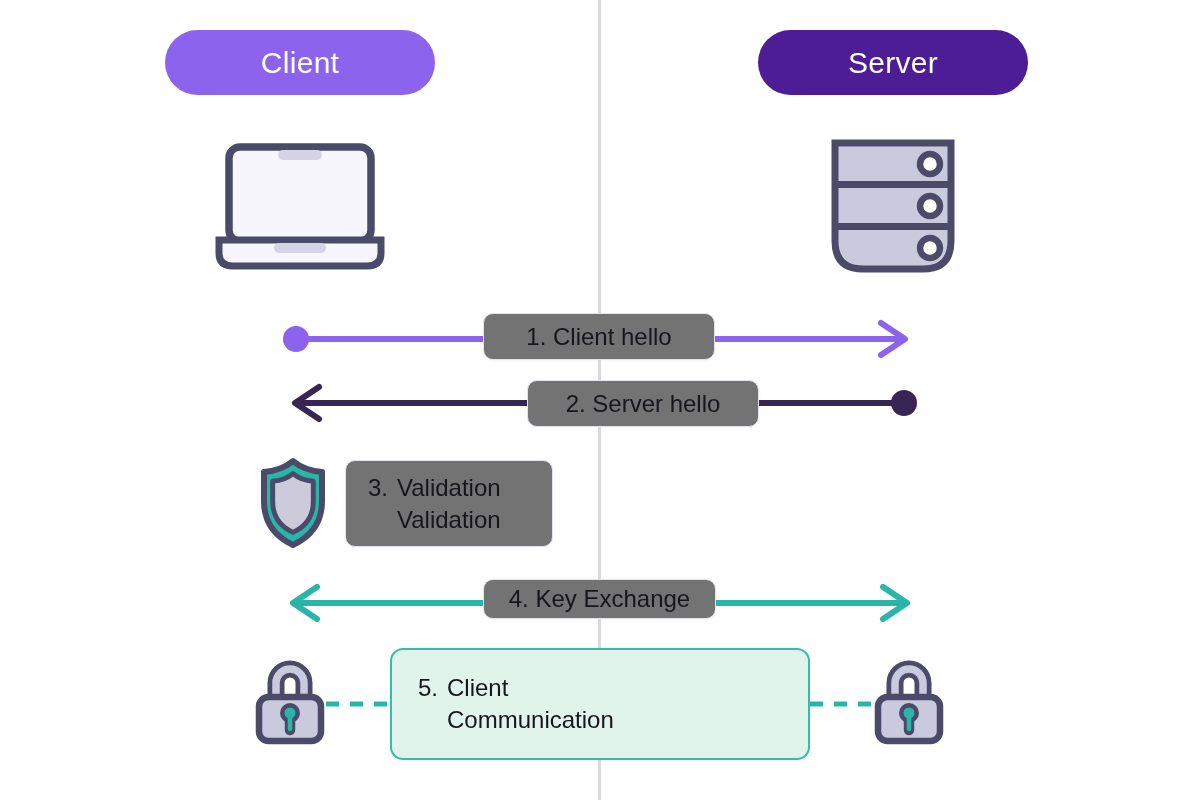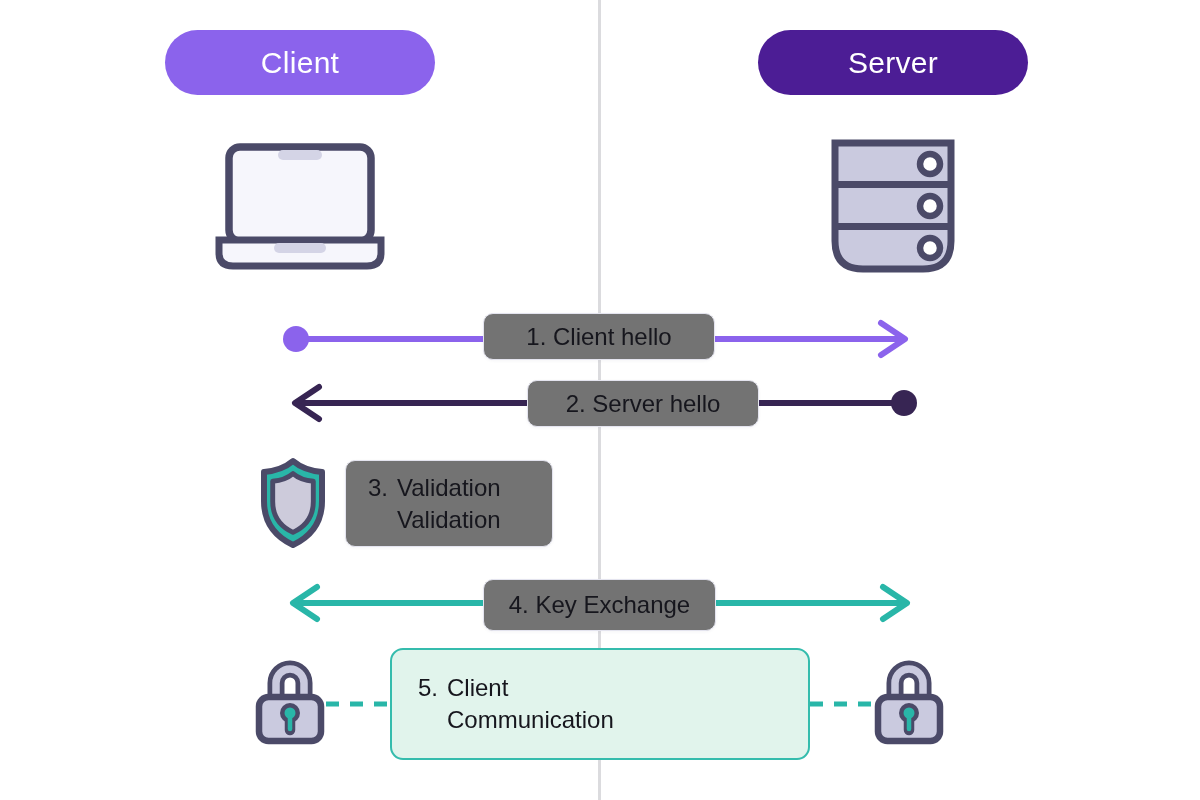--- a/index.html
+++ b/index.html
@@ -18,21 +18,21 @@
   .abs{position:absolute;}
   svg{display:block;overflow:visible;}
   .arrow{position:absolute;left:280px;width:640px;height:44px;z-index:1;}
   .step-label{
     position:absolute;background:#737373;border:1.5px solid #E4E4EF;border-radius:10px;
     font-size:24px;color:#16161D;display:flex;align-items:center;justify-content:center;
     z-index:2;box-shadow:0 1px 3px rgba(80,80,120,0.06);box-sizing:border-box;
   }
   .label-1{left:483px;top:313px;width:232px;height:47px;}
   .label-2{left:483px;top:380px;width:232px;height:47px;margin-left:44px;}
-  .label-4{left:483px;top:579px;width:233px;height:52px;text-align:center;}
+  .label-4{left:483px;top:579px;width:233px;height:40px;text-align:center;}
   .label-3{
     left:345px;top:460px;width:208px;height:87px;
     justify-content:flex-start;align-items:center;padding:0 12px 0 22px;line-height:1.32;
   }
   .num-text{display:flex;gap:9px;align-items:flex-start;}
   .num-text .txt{display:inline-block;}
   .label-3 .txt{width:145px;}
   .secure-box{
     position:absolute;left:390px;top:648px;width:420px;height:112px;box-sizing:border-box;
     background:#E1F4EC;border:2px solid #35BCAD;border-radius:13px;z-index:2;

